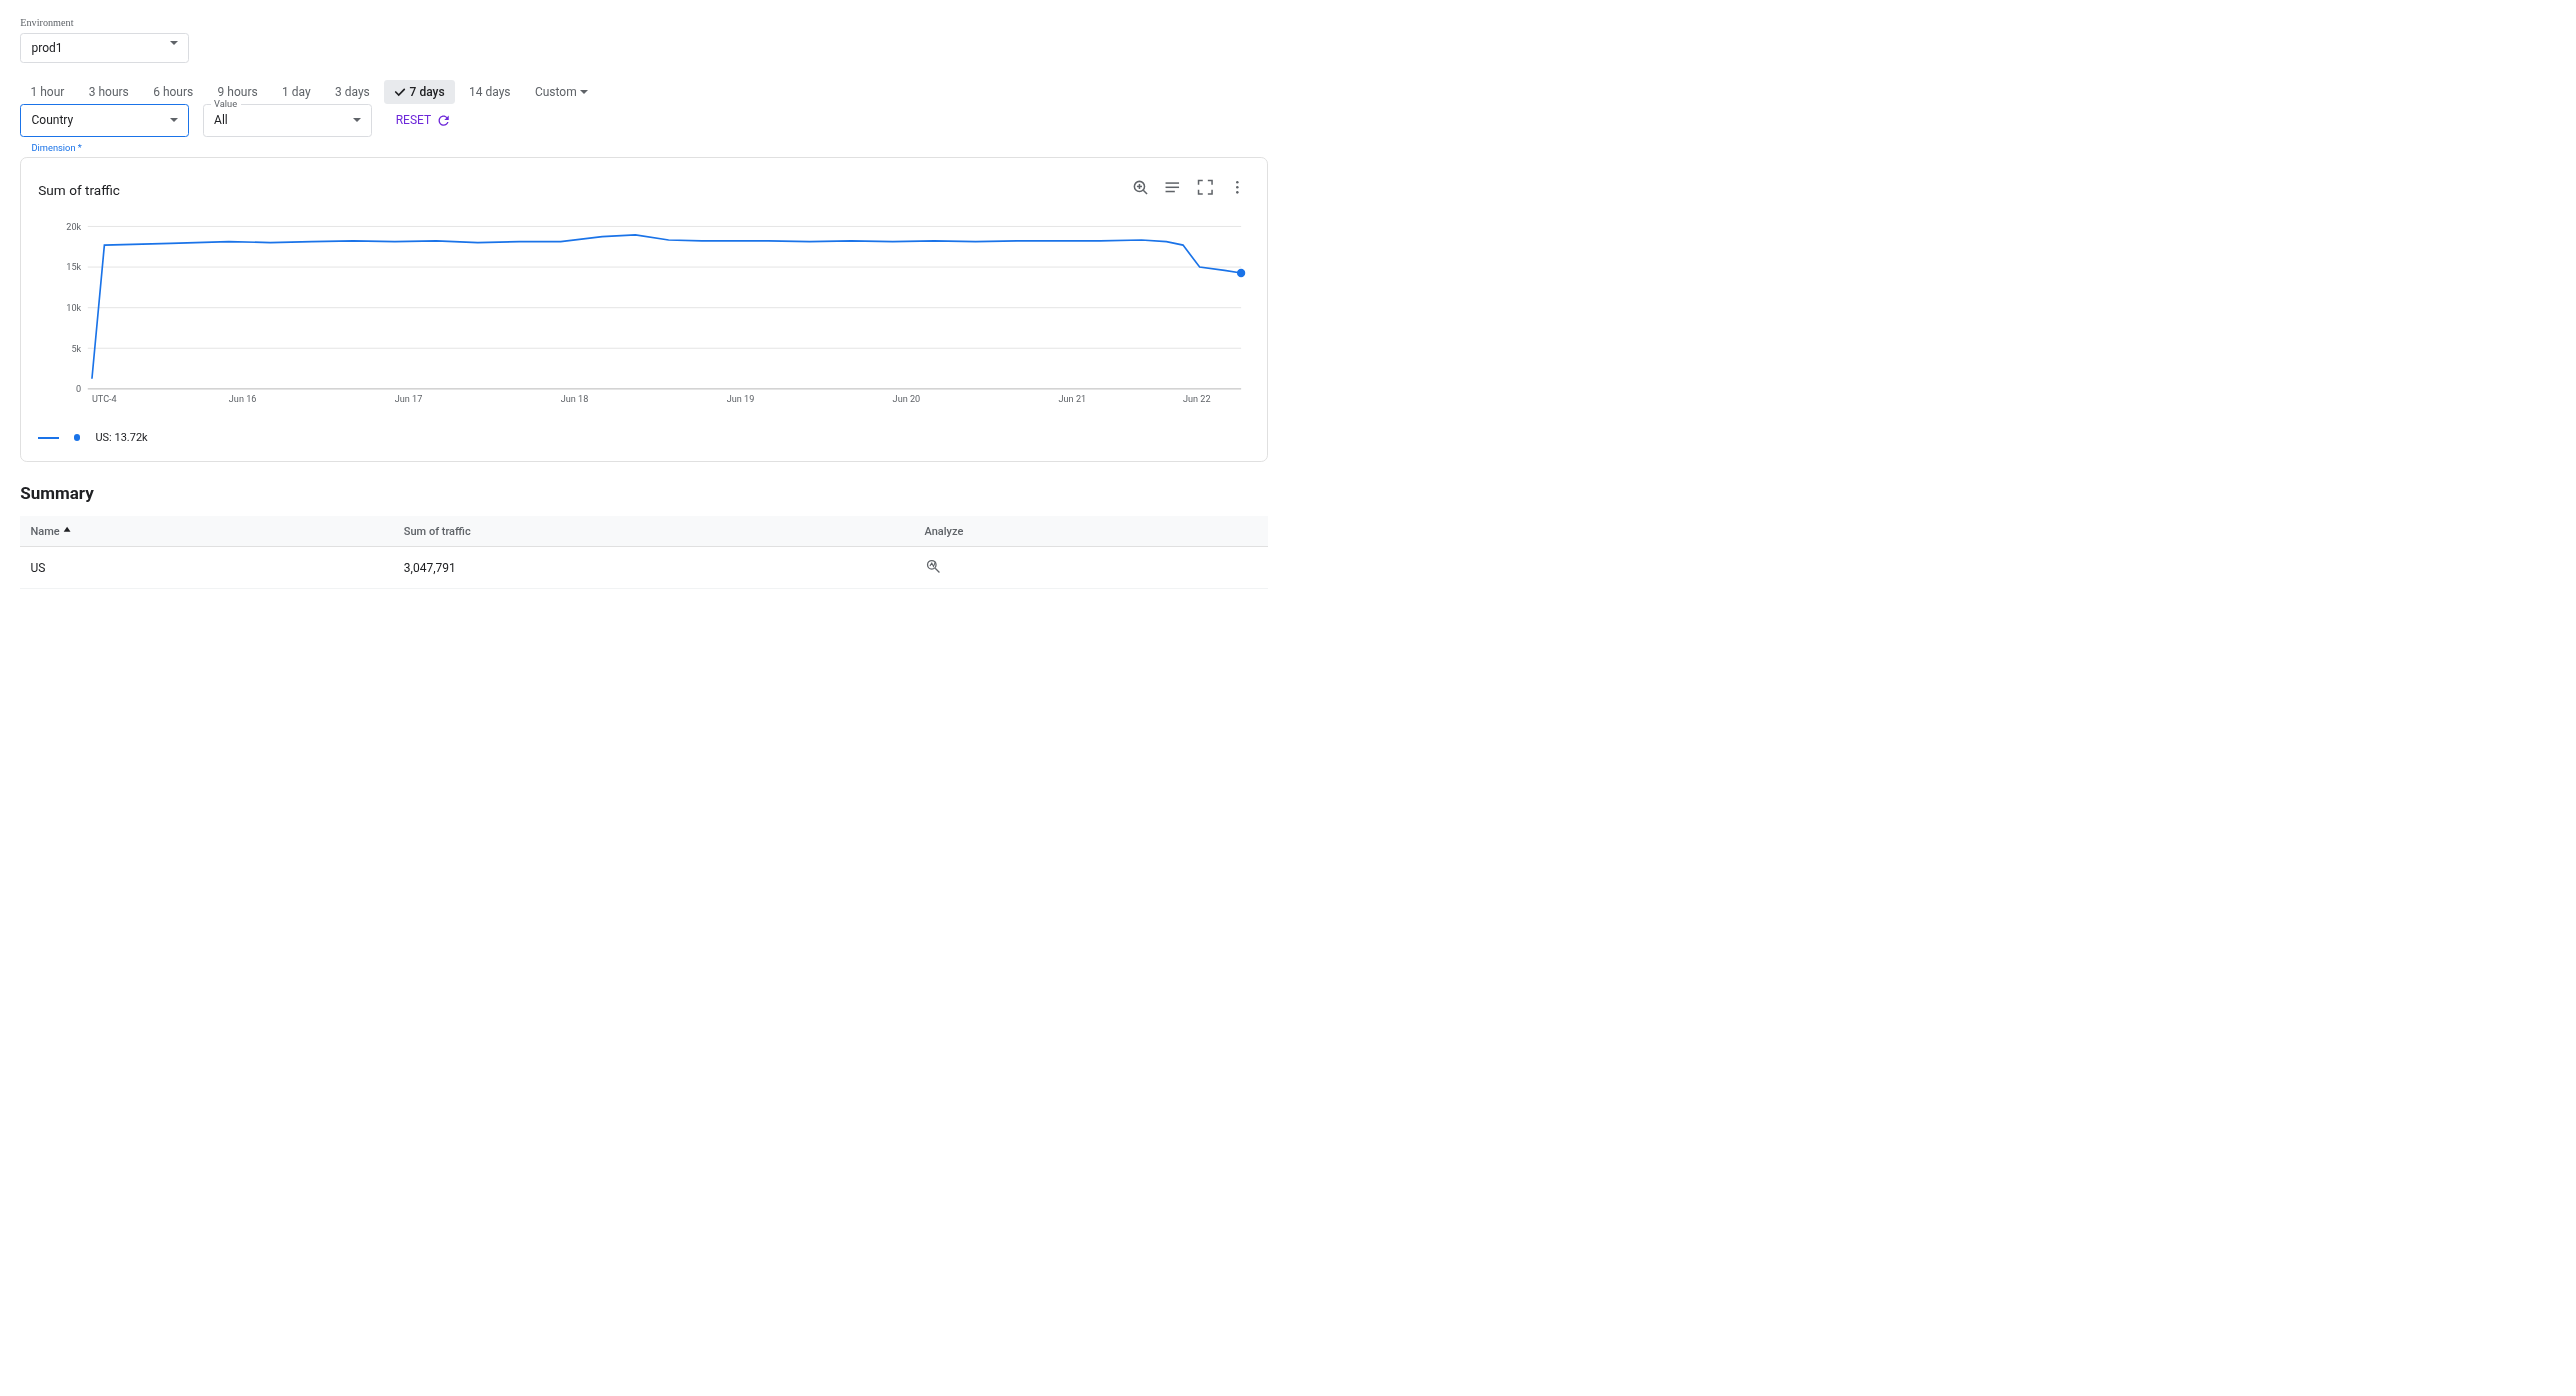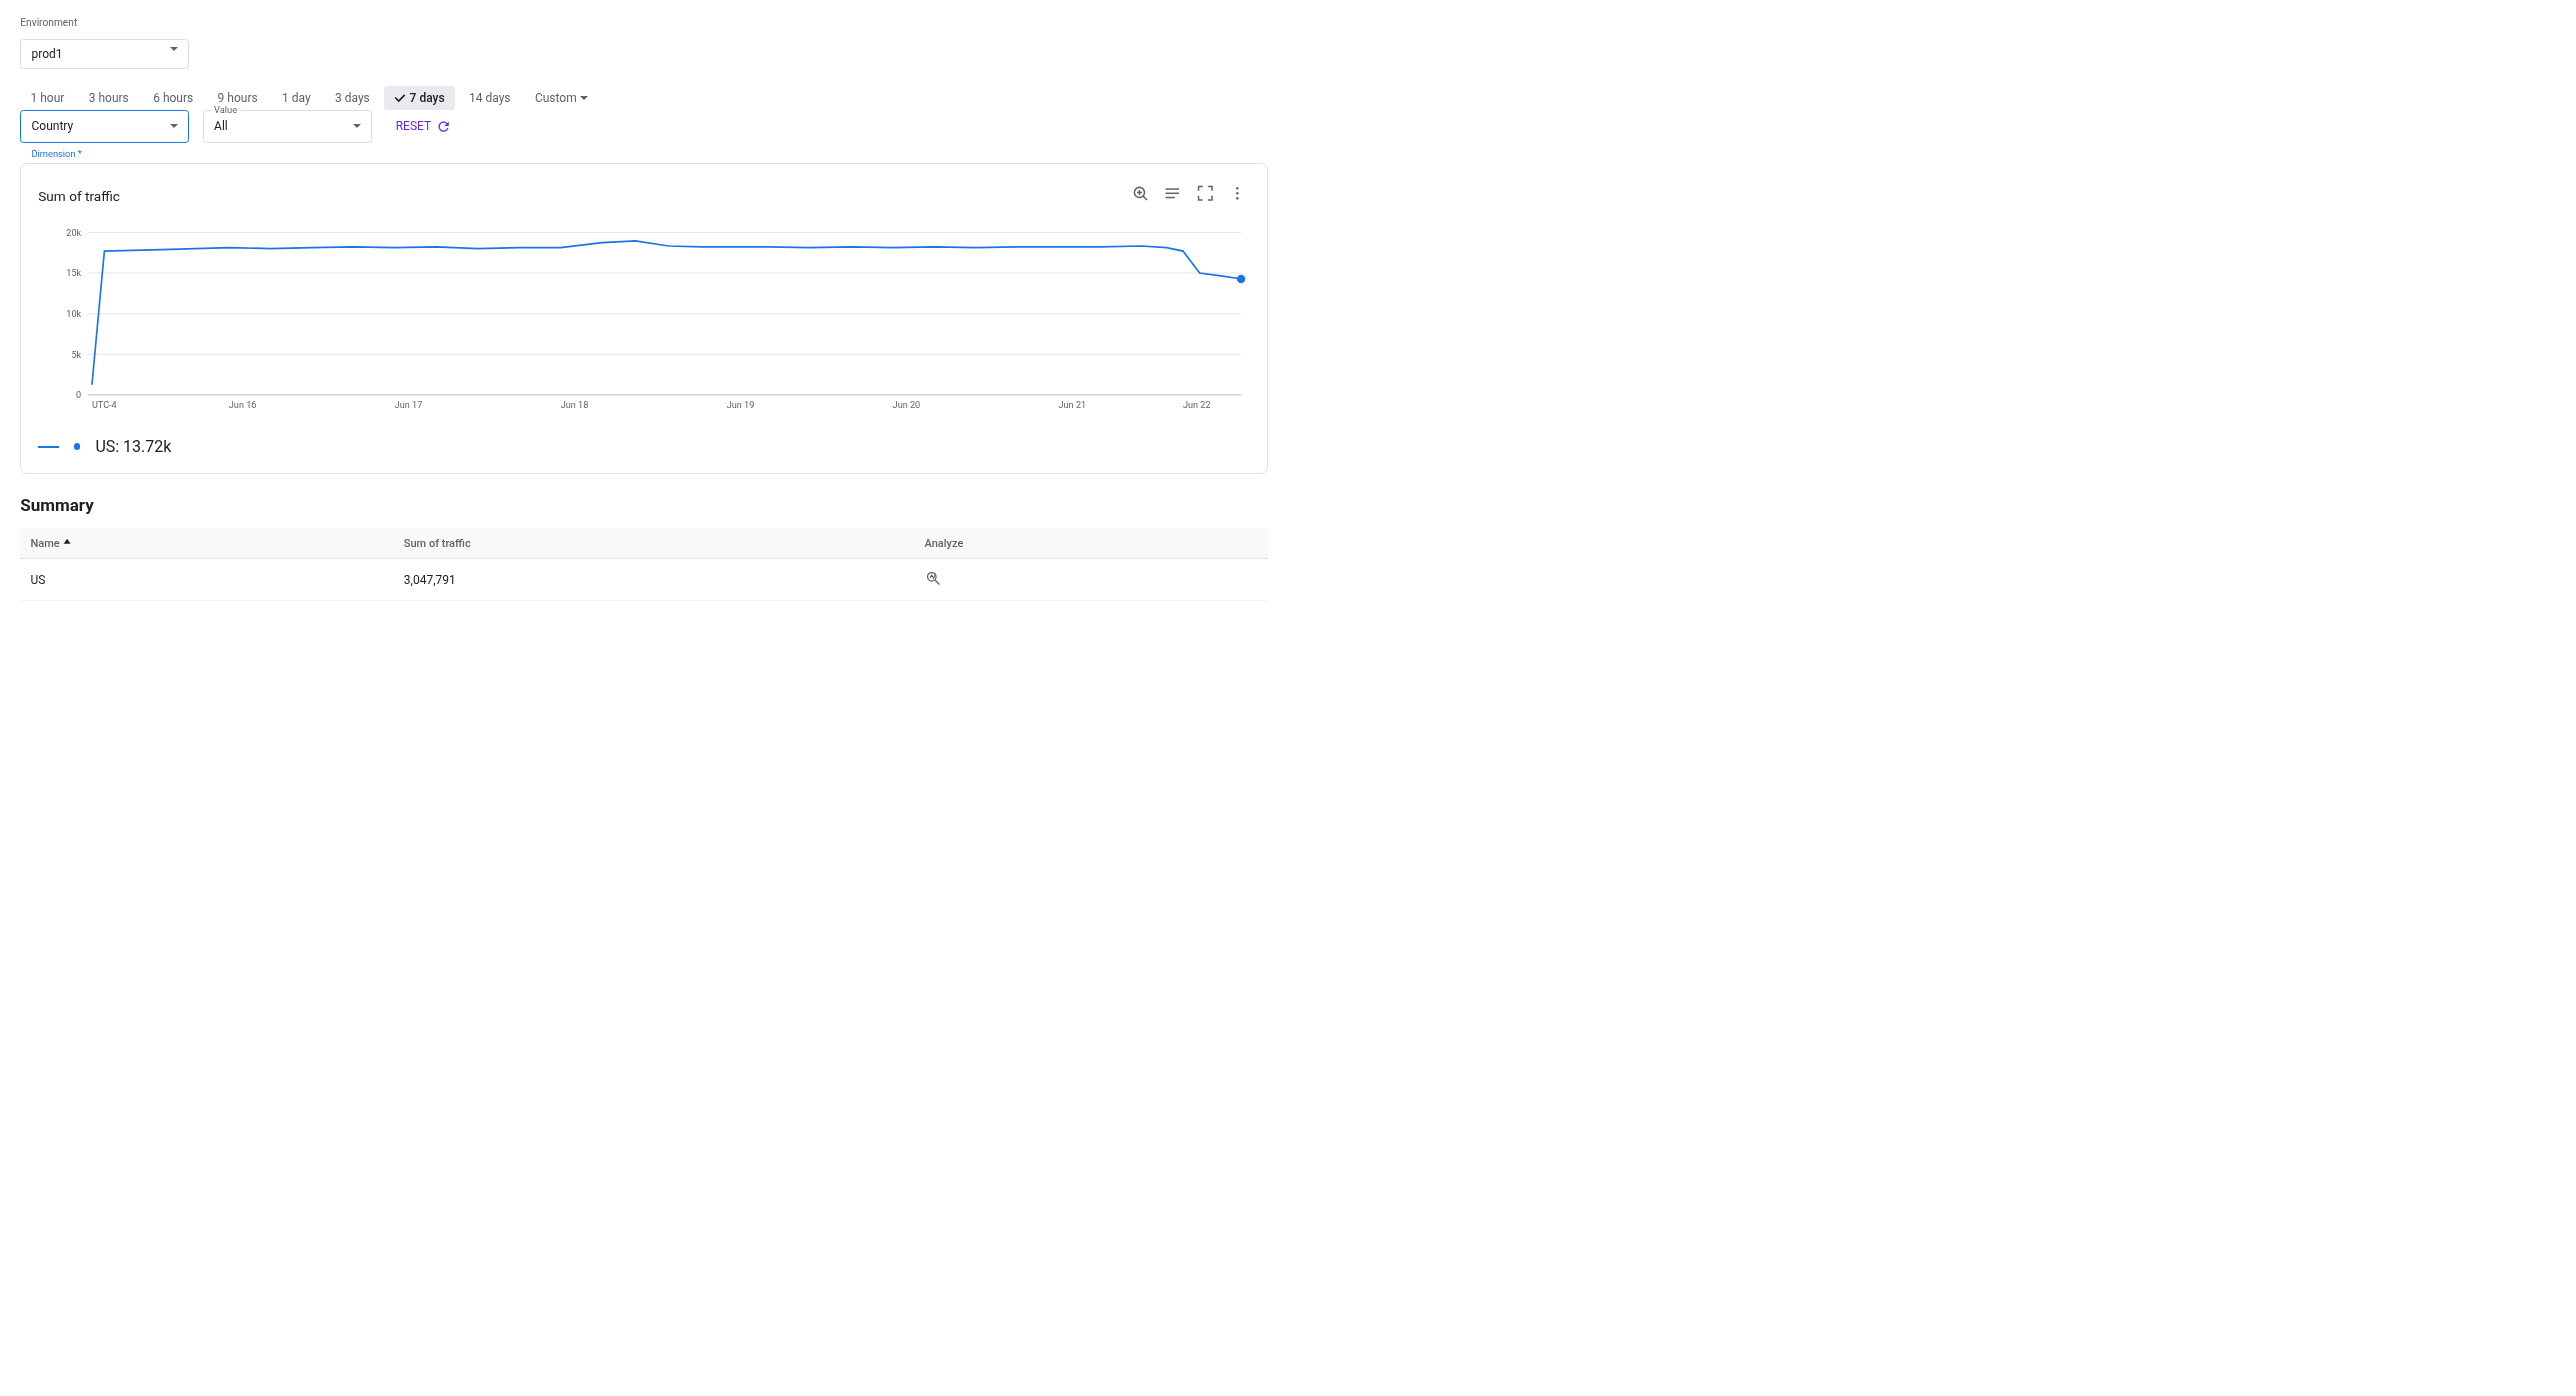--- a/index.html
+++ b/index.html
@@ -2,21 +2,21 @@
 <html style="font-size:13.6px"><head>
   <meta charset="utf-8">
   <style>
     * { box-sizing: border-box; margin: 0; padding: 0; }
     body { font-family: 'Google Sans', Roboto, Arial, sans-serif; background: #fff; color: #202124; font-size: 12px; }
 
     .page { padding: 17px 20.3px; max-width: 1288px; }
 
     
     .env-section { margin-bottom: 17px; }
-    .env-label { font-size: 10.2px; color: #5f6368; margin-bottom: 11px; }
+    .env-label { font-size: 10.2px; color: #5f6368; margin-bottom: 5px; font-family: Liberation Serif, serif; }
     .env-select { border: 0.8px solid #dadce0; border-radius: 3.4px; padding: 6.8px 10.2px; width: 169px; display: flex; justify-content: space-between; cursor: pointer; background: #fff; }
     .env-select span { font-size: 12px; color: #202124; }
 
     
     .time-range { display: flex; align-items: center; gap: 4px; flex-wrap: wrap; }
     .time-btn { padding: 5.1px 10.2px; border-radius: 3.4px; border: none; background: transparent; cursor: pointer; font-size: 12px; color: #5f6368; font-family: inherit; }
     .time-btn.active { background: #e8eaed; color: #202124; font-weight: 500; display: flex; align-items: center; gap: 3.4px; }
     .custom-btn { display: flex; align-items: center; gap: 3.4px; }
 
     
@@ -30,21 +30,21 @@
     
     .chart-card { border: 0.8px solid #e0e0e0; border-radius: 6.8px; padding: 17px; margin-bottom: 20.3px; background: #fff; }
     .chart-header { display: flex; align-items: center; justify-content: space-between; margin-bottom: 13.6px; }
     .chart-title { font-size: 13.6px; font-weight: 400; color: #202124; }
     .chart-actions { display: flex; align-items: center; gap: 6.8px; }
     .chart-action-btn { background: transparent; border: none; cursor: pointer; padding: 3.4px; color: #5f6368; font-size: 15.3px; }
 
     .chart-area { position: relative; height: 203px; }
     .chart-svg { width: 100%; height: 100%; }
 
-    .chart-legend { display: flex; align-items: center; gap: 15px; margin-top: 10.2px; font-size: 16px; text-align: right; }
+    .chart-legend { display: flex; align-items: center; gap: 15px; margin-top: 10.2px; font-size: 11px; text-align: right; }
     .legend-line { width: 20.3px; height: 1.7px; background: #1a73e8; display: inline-block; }
     .legend-dot { width: 6.8px; height: 6.8px; border-radius: 50%; background: #1a73e8; display: inline-block; }
 
     
     .summary-section { }
     .summary-title { font-size: 17px; font-weight: 700; margin-bottom: 13.6px; }
 
     .filter-bar { display: flex; align-items: center; gap: 6.8px; padding: 8.5px 10.2px; border-bottom: 0.8px solid #e0e0e0; }
     .filter-label { font-size: 12px; font-weight: 500; color: #202124; }
     .filter-input { border: none; outline: none; font-size: 12px; color: #5f6368; flex: 1; font-family: inherit; background: transparent; }

